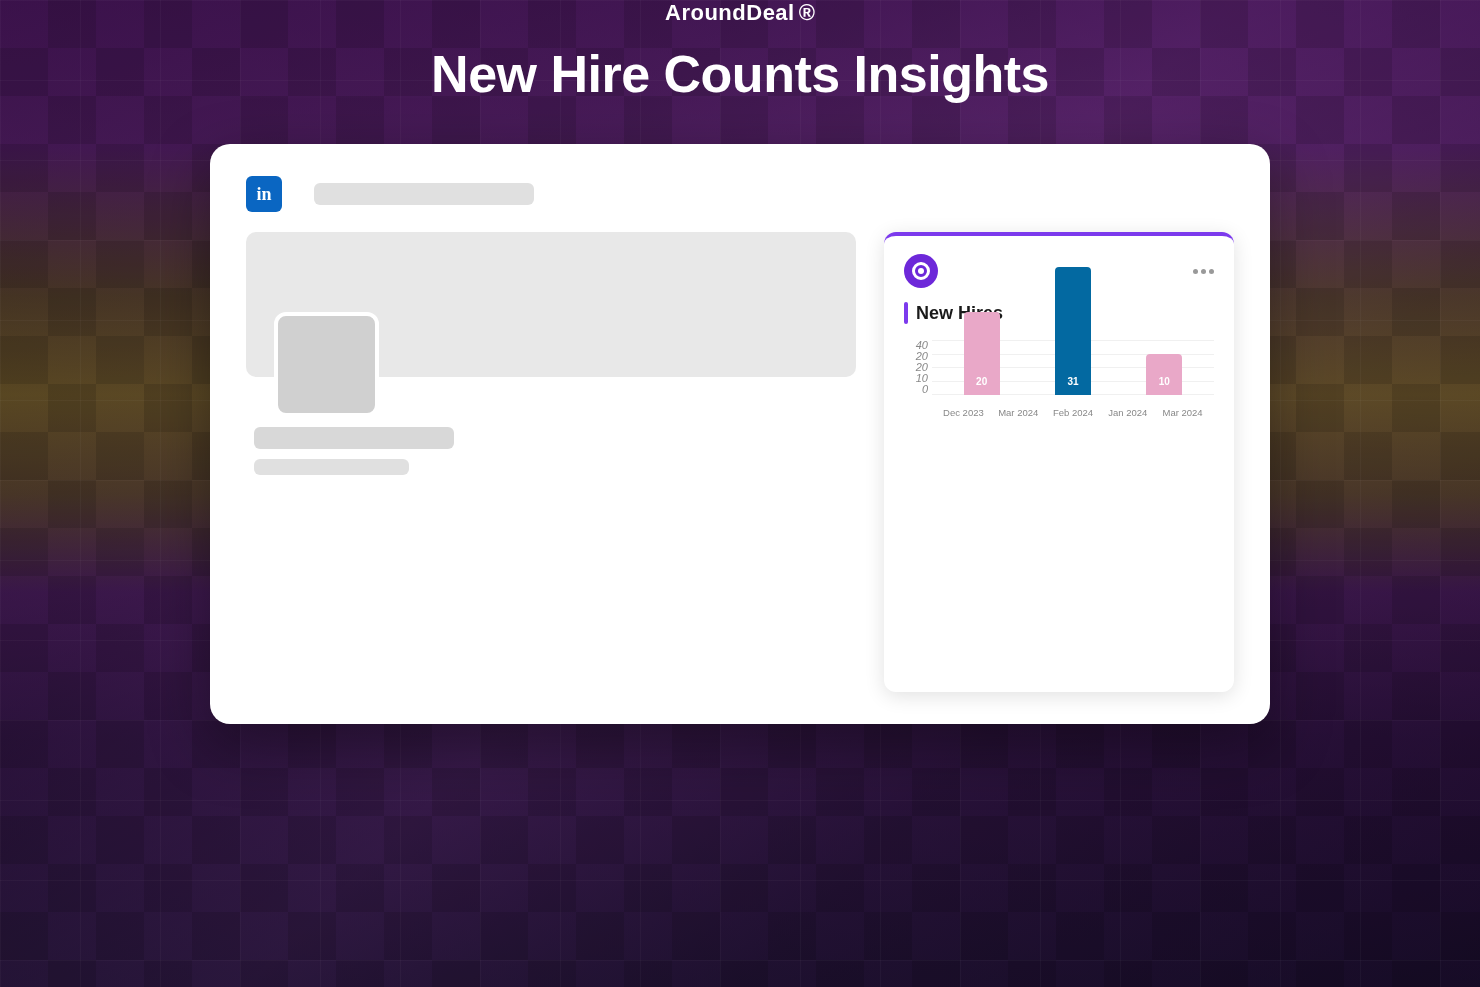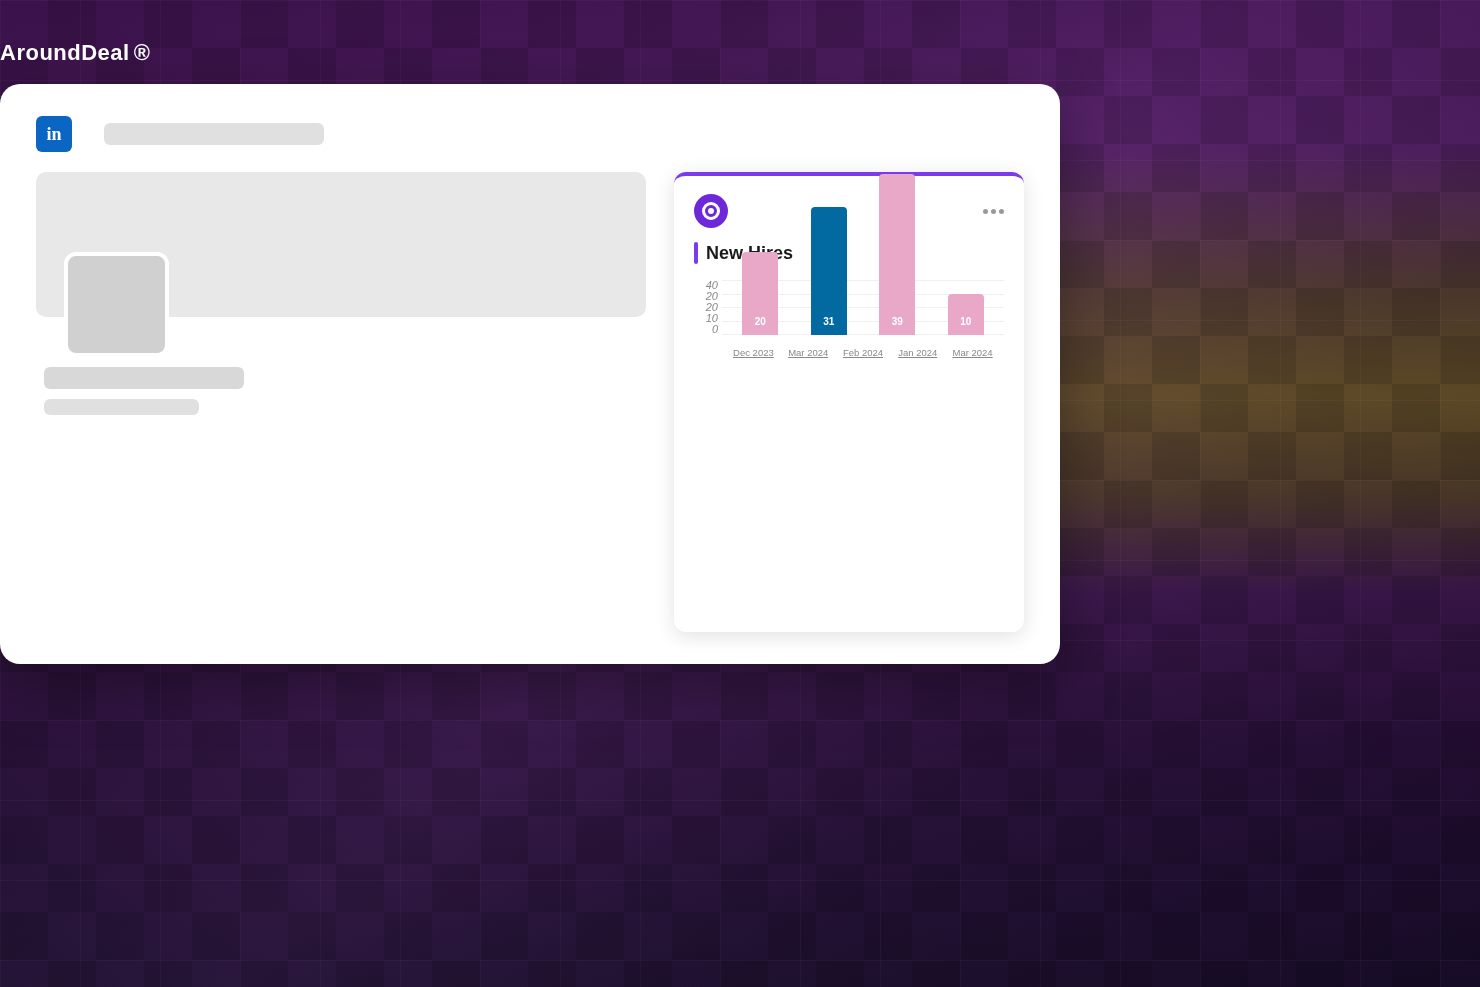--- a/index.html
+++ b/index.html
@@ -68,24 +68,23 @@
       background-image:
         repeating-conic-gradient(rgba(0,0,0,0.12) 0% 25%, transparent 0% 50%);
       background-size: 96px 96px;
     }
 
     .content-wrapper {
       position: relative;
       z-index: 10;
       display: flex;
       flex-direction: column;
-      align-items: flex-start;
+      align-items: center;
       width: 100%;
       height: 100%;
-      padding-top: 40px;
     }
 
     
     .logo-area {
       display: flex;
       align-items: center;
       gap: 4px;
       margin-bottom: 18px;
     }
 
@@ -399,41 +398,41 @@
       justify-content: space-around;
       padding: 0 4px;
     }
 
     .x-label {
       flex: 1;
       text-align: center;
       font-size: 9.5px;
       color: #888;
       line-height: 1;
-      text-decoration: underline;
     }
 
     
     
   </style>
 </head>
 <body>
 
 <div class="bg"></div>
 <div class="bg-bands"></div>
 <div class="bg-checker"></div>
 <div class="bg-grid"></div>
 
 <div class="content-wrapper">
 
   <div class="logo-area">
     <span class="logo-text">AroundDeal</span>
       <span class="logo-dot">®</span>
   </div>
 
+  <h1 class="page-title">New Hire Counts Insights</h1>
 
   <div class="main-card">
 
     <div class="card-header">
       <div class="linkedin-icon">
         <span>in</span>
       </div>
       <div class="header-placeholder"></div>
     </div>
 
@@ -493,25 +492,20 @@
                     <div class="bar" style="height: 83px; background: rgb(233, 168, 200);">
                       <span class="bar-value">20</span>
                     </div>
                   </div>
                   <div class="bar-group">
                     <div class="bar" style="height: 128px; background: #0369a1;">
                       <span class="bar-value">31</span>
                     </div>
                   </div>
                   <div class="bar-group">
-                    <div class="bar" style="height: 161px; background: rgb(233, 168, 200);">
-                      <span class="bar-value">39</span>
-                    </div>
-                  </div>
-                  <div class="bar-group">
                     <div class="bar" style="height: 41px; background: rgb(233, 168, 200);">
                       <span class="bar-value">10</span>
                     </div>
                   </div>
                 </div>
 
               <div class="x-labels" id="x-labels">
               <div class="x-label">Dec 2023</div>
                   <div class="x-label">Mar 2024</div>
                   <div class="x-label">Feb 2024</div>

